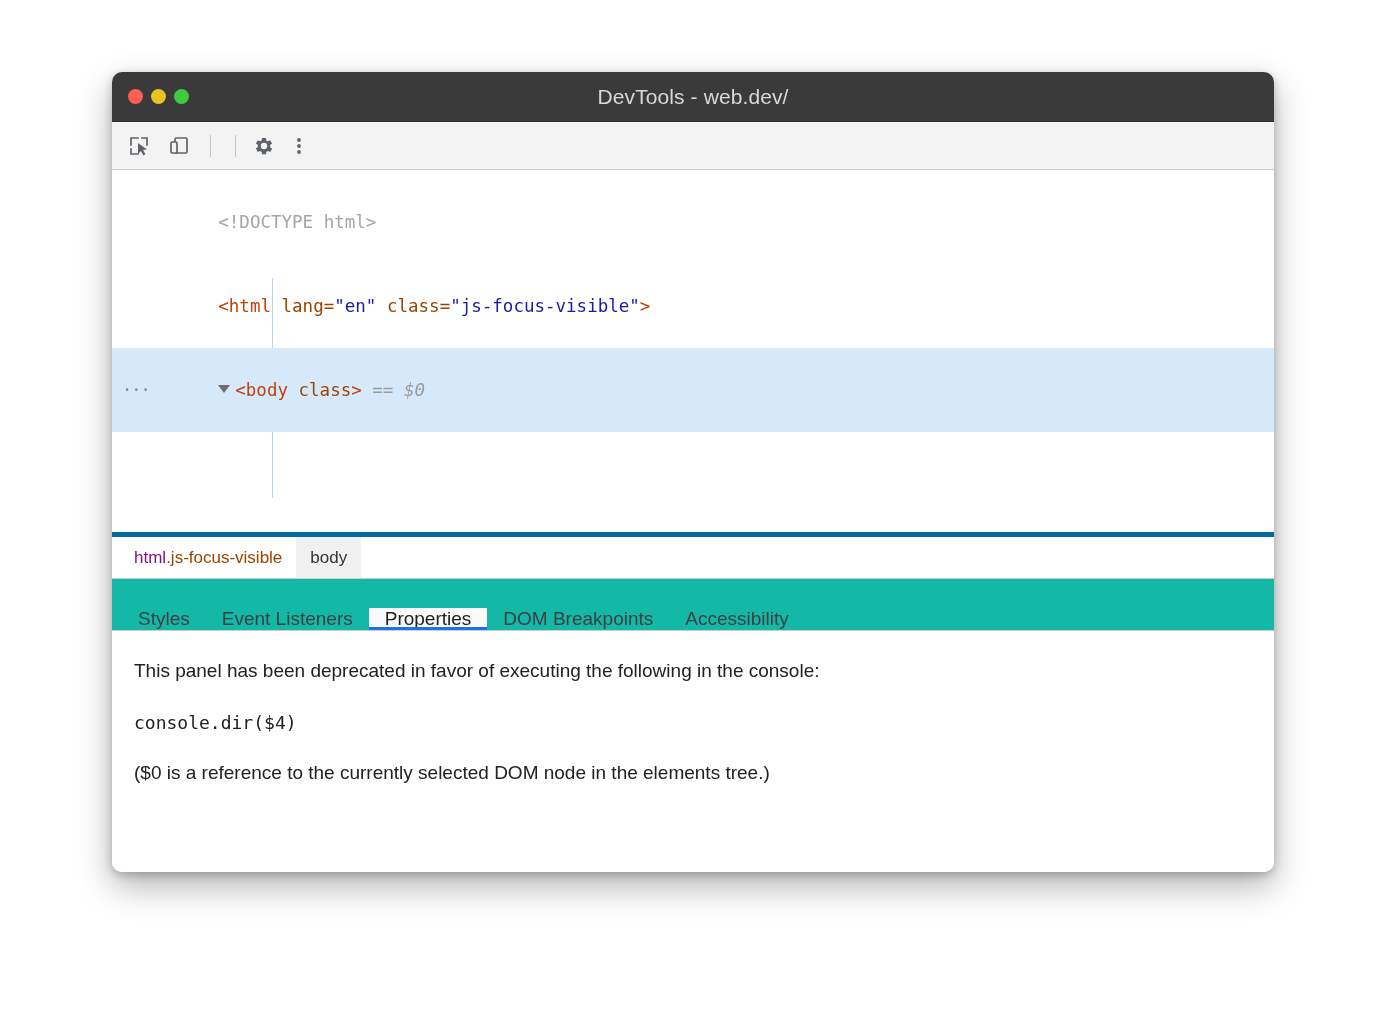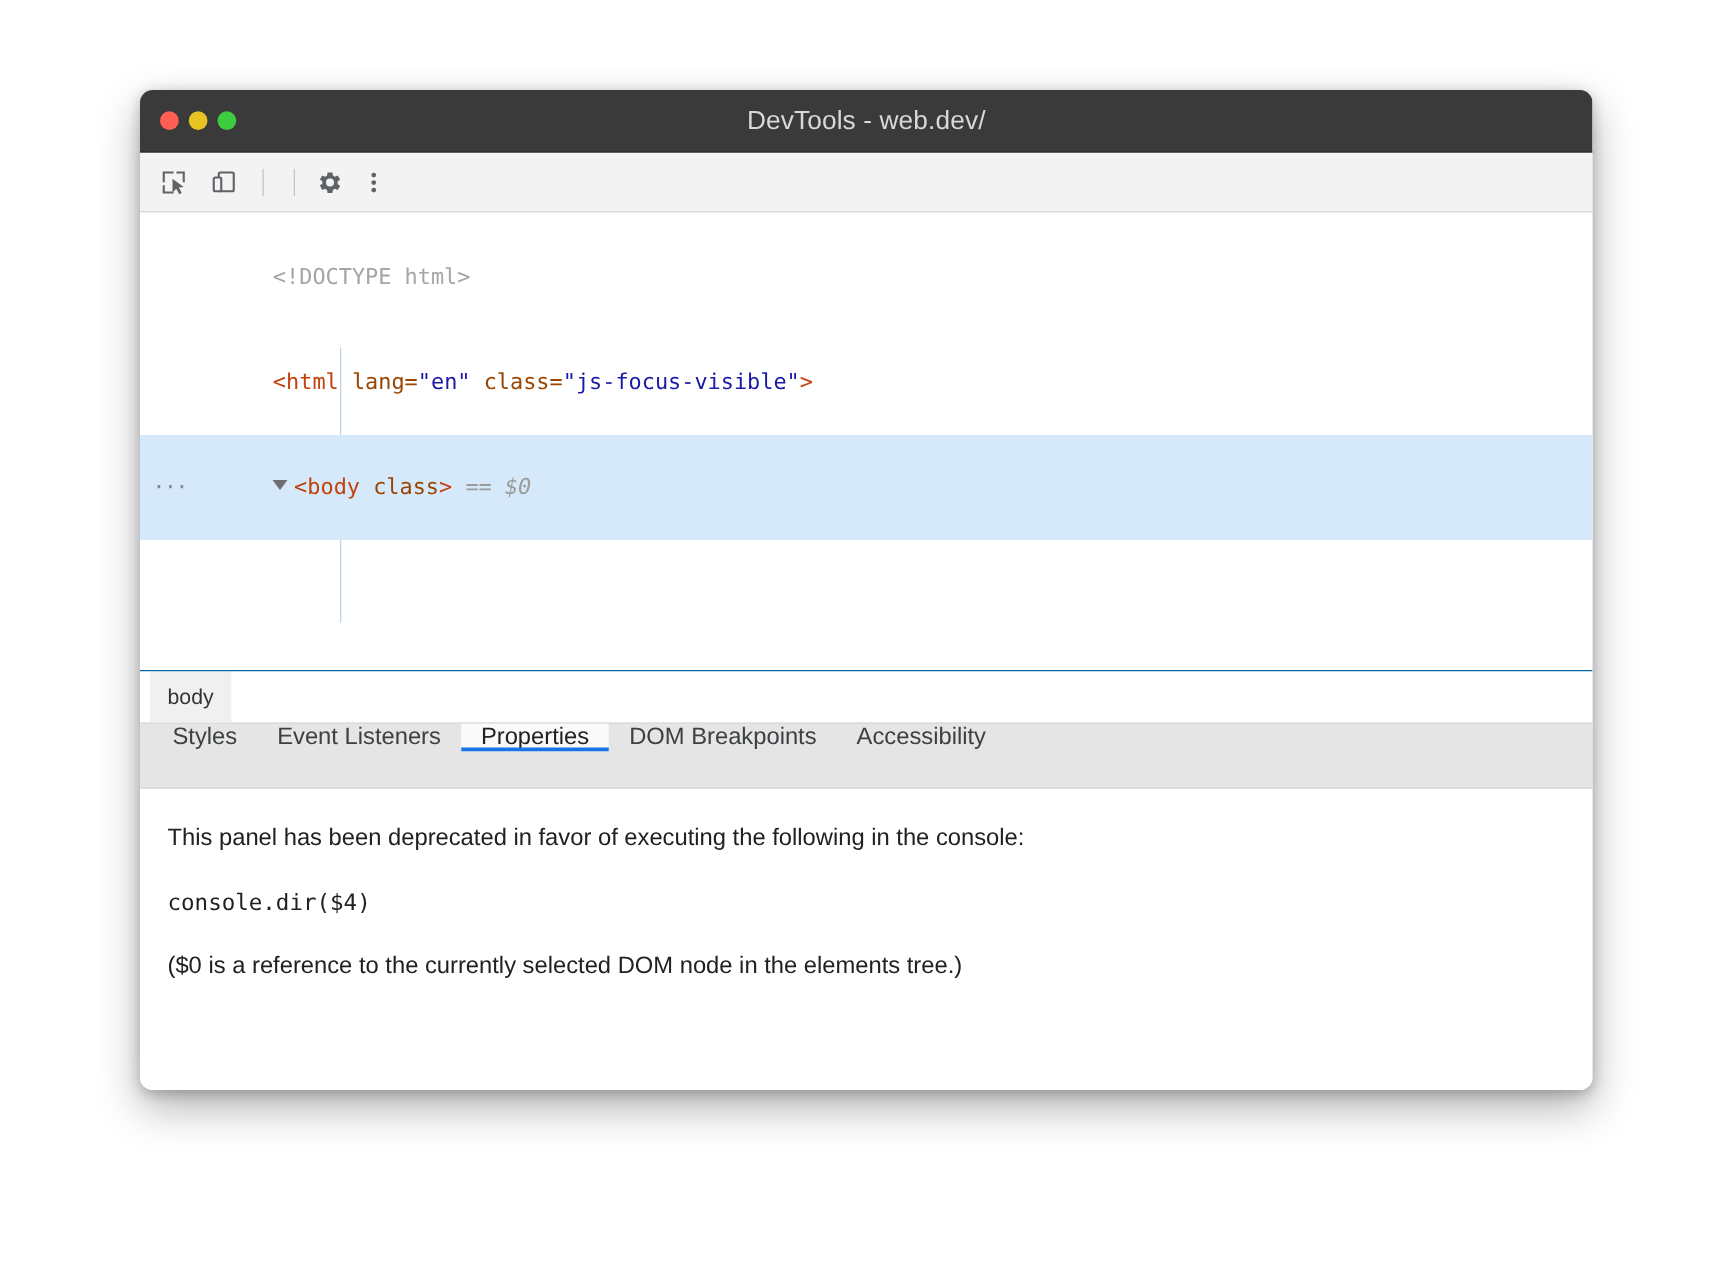--- a/index.html
+++ b/index.html
@@ -132,21 +132,21 @@
     display: flex;
     align-items: center;
     gap: 2px;
     padding-right: 12px;
   }
 
   
   .dom-tree {
     flex: 0 0 367px;
     background: #ffffff;
-    border-bottom: 1px solid #0369a1;
+    border-bottom: 5px solid #0369a1;
     padding: 10px 0 0 0;
     font-family: "DejaVu Sans Mono", monospace;
     font-size: 17.5px;
     line-height: 28px;
     overflow: hidden;
     position: relative;
   }
   .node-row {
     position: relative;
     white-space: pre-wrap;
@@ -217,24 +217,24 @@
     cursor: pointer;
     white-space: nowrap;
   }
   .crumb.current { background: #f0f0f0; color: #333; }
   .crumb .c-tag { color: #881280; }
   .crumb .c-cls { color: #994500; }
 
   
   .subtabs {
     flex: 0 0 52px;
-    background: #e5e5e5;
+    background: #14b8a6;
     border-bottom: 1px solid #cdcdcd;
     display: flex;
-    align-items: flex-start;
+    align-items: flex-end;
     padding-left: 10px;
   }
   .stab {
     position: relative;
     display: flex;
     align-items: center;
     padding: 0 16px;
     font-size: 19px;
     color: #3c4043;
     cursor: pointer;
@@ -347,20 +347,24 @@
         <span class="ellipsis-badge">···</span><span class="twisty open"></span><span class="tok-tag">&lt;body</span><span> </span><span class="tok-attr">class</span><span class="tok-tag">&gt;</span><span> </span><span class="tok-dim">==</span><span> </span><span class="tok-dim">$0</span>
       </div>
 
       <div class="node-row ind2">
         
       </div>
 
     </div>
 
     <div class="crumbs">
+      <div class="crumb">
+        <span class="c-tag">html</span>
+          <span class="c-cls">.js-focus-visible</span>
+      </div>
       <div class="crumb current">
         <span>body</span>
       </div>
     </div>
 
     <div class="subtabs">
       <div class="stab">
           <span>Styles</span>
         </div>
       <div class="stab">

